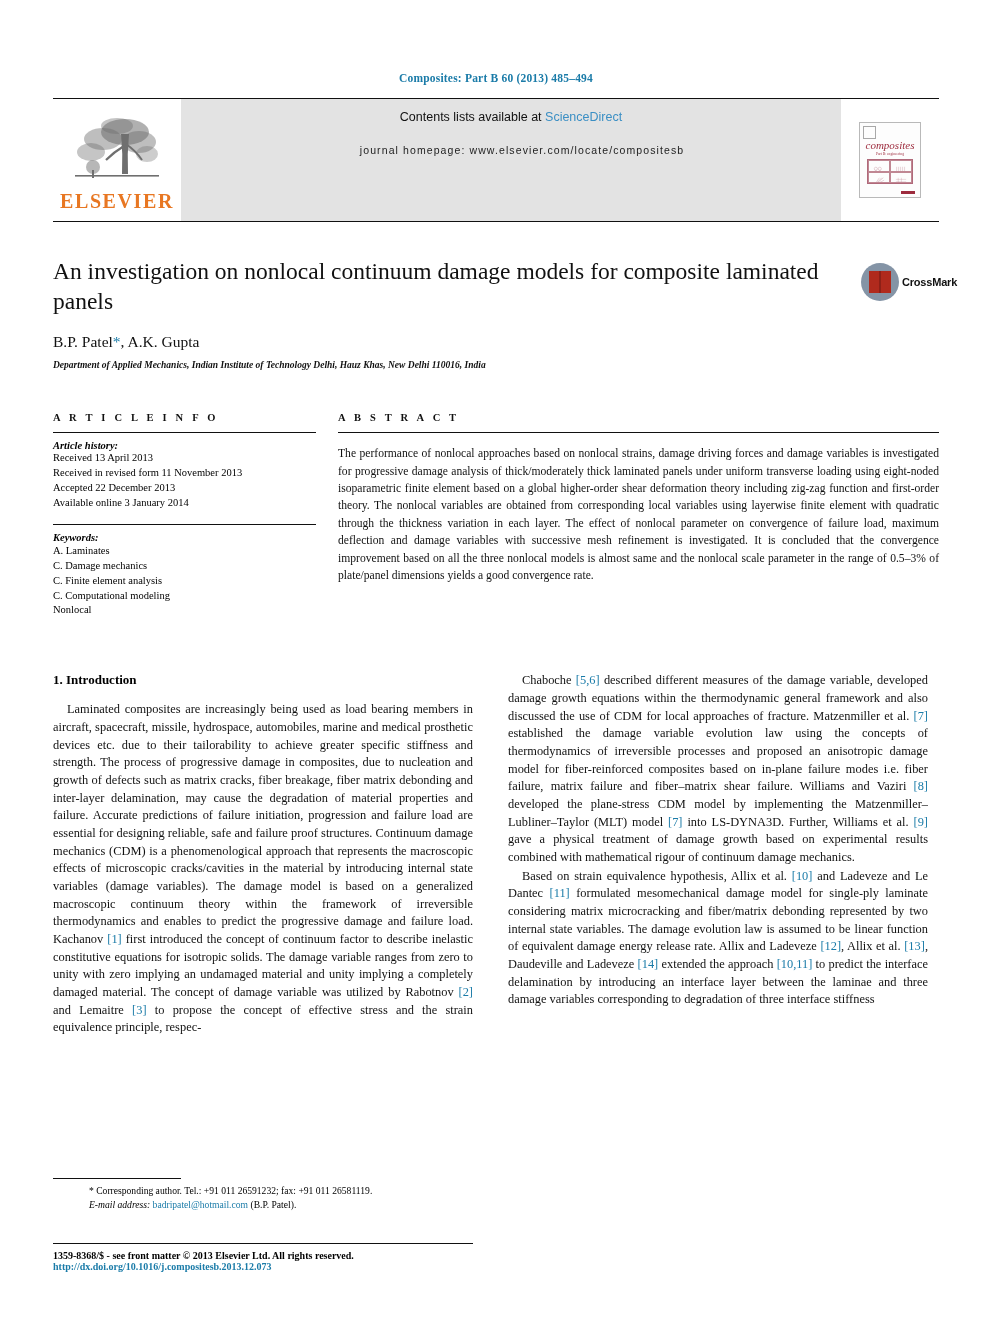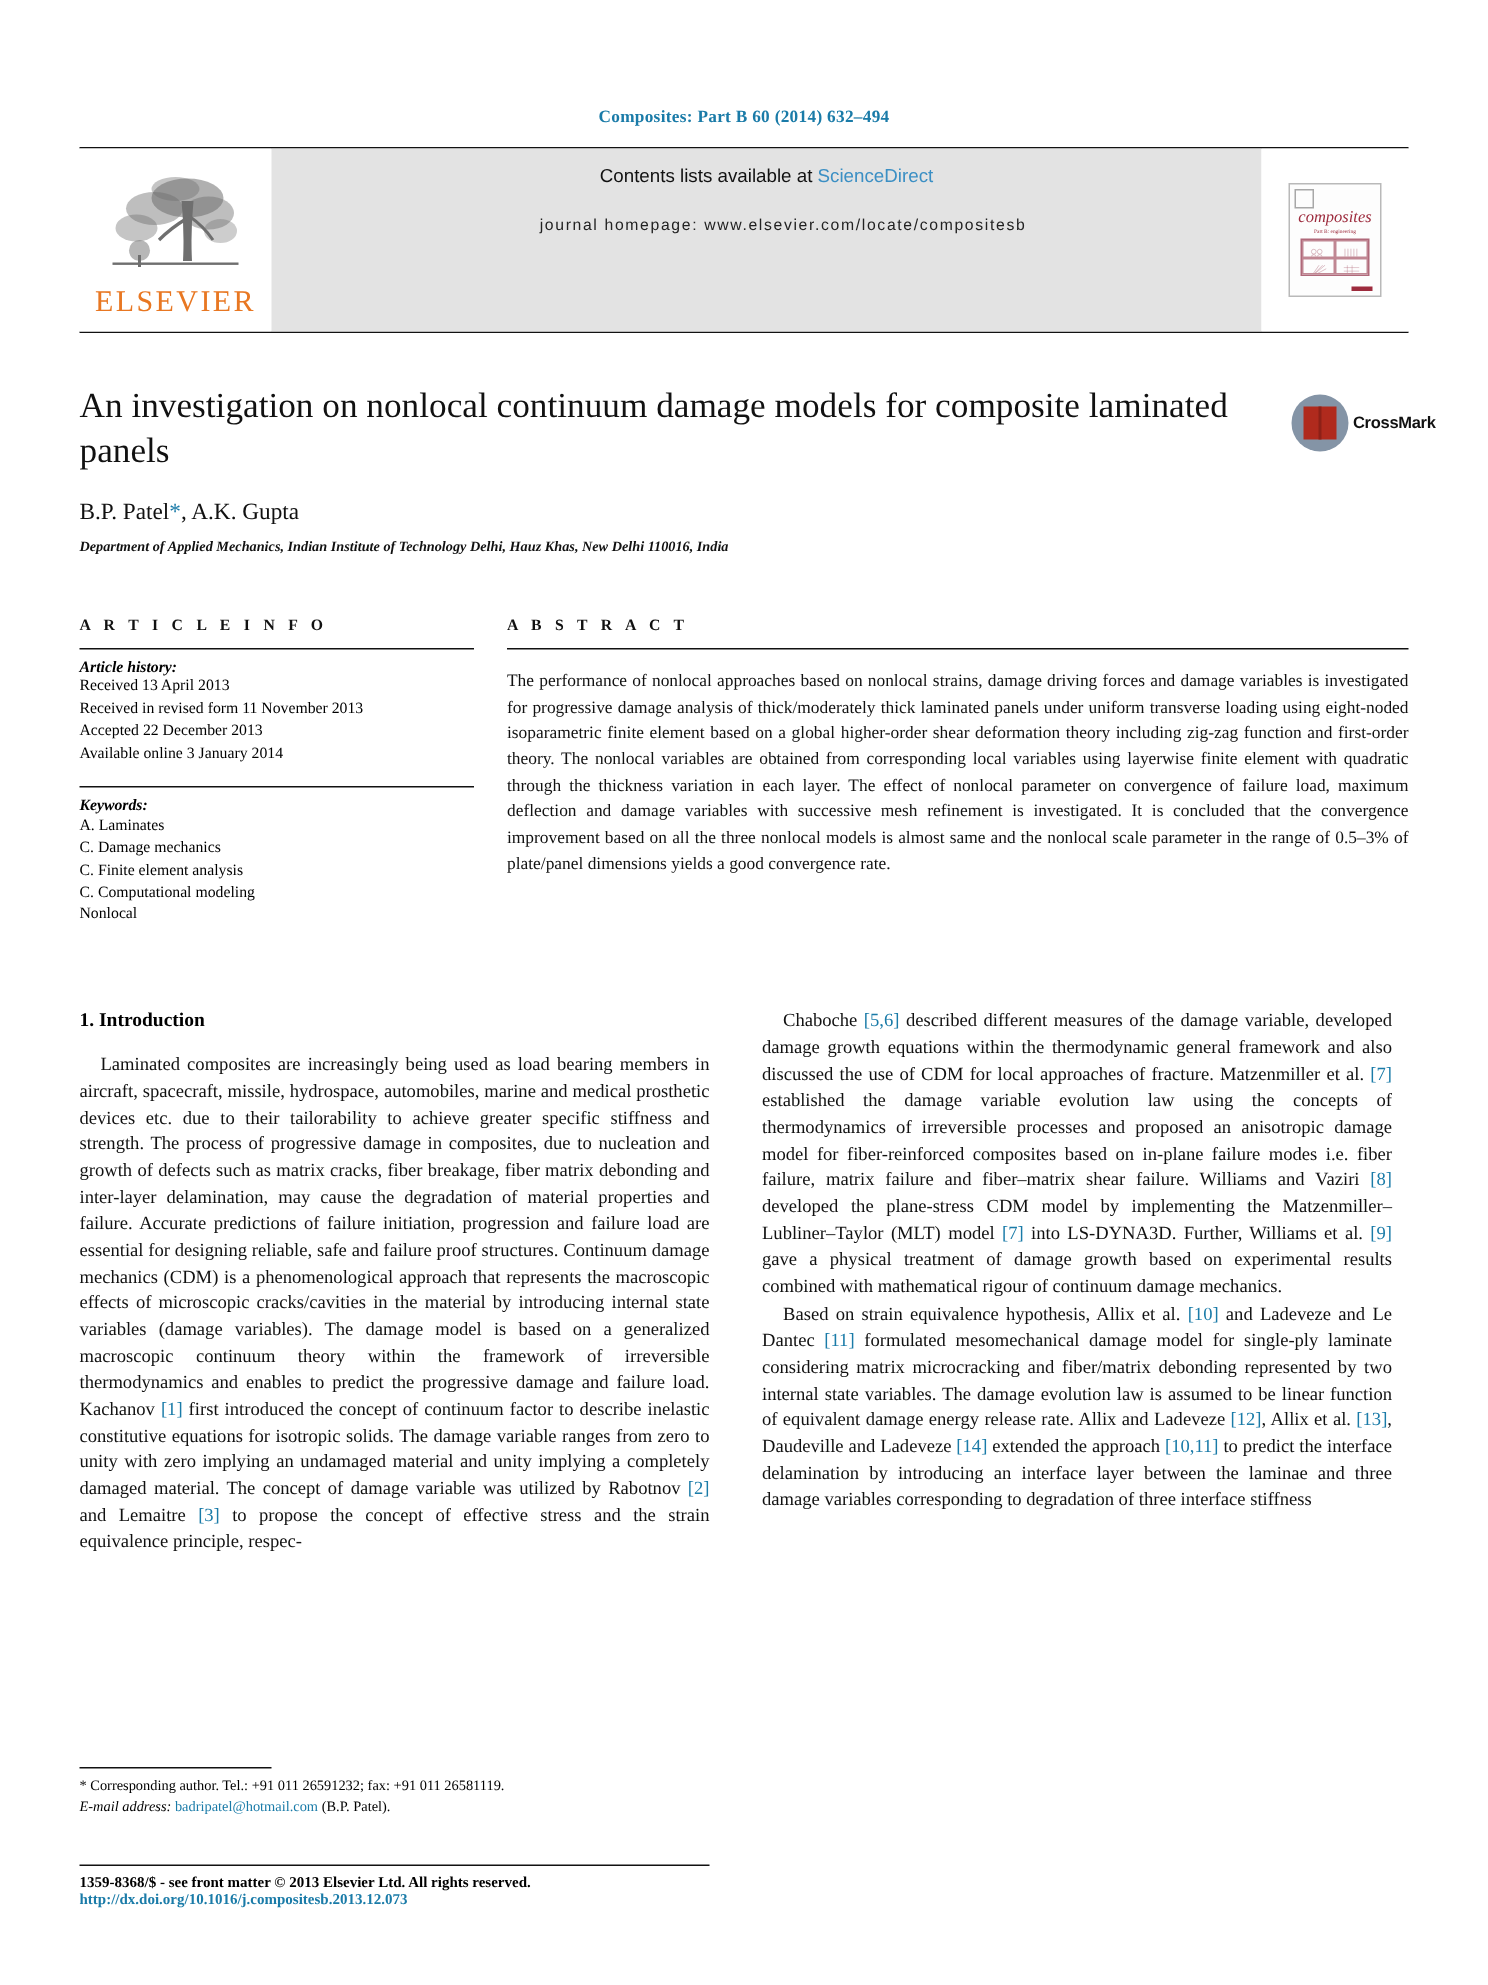--- a/index.html
+++ b/index.html
@@ -66,21 +66,21 @@
   .homepage {
     margin-top:20px;
     font-size:10.5px;
     letter-spacing:1.1px;
     color:#222;
     font-family:"Liberation Sans", sans-serif;
     padding-left:22px;
   }
 
   
-  .elsevier-logo { display:flex; flex-direction:column; align-items:center; }
+  .elsevier-logo { display:flex; flex-direction:column; align-items:center;font-weight:bold; }
   .elsevier-word {
     color:#E87722;
     font-size:20px;
     letter-spacing:1.6px;
     font-family:"Liberation Serif", serif;
     margin-top:2px;
   }
 
   
   .cover {
@@ -215,38 +215,38 @@
   }
   .para.cont { text-indent:0; }
   .ref { color:#1a7ba8; }
 
   
   .footnote {
     position:absolute;
     left:53px; top:1178px; width:420px;
   }
   .fn-rule { border-top:.9px solid #111; width:128px; margin-bottom:5px; }
-  .fn-line { font-size:9.6px; line-height:1.45; }
+  .fn-line { font-size:9.6px; line-height:1.45;margin-left:36px; }
   .fn-ital { font-style:italic; }
   .mail { color:#1a7ba8; }
 
   
   .bottom {
     position:absolute; left:53px; top:1243px; width:520px;
   }
   .bt-rule { border-top:.9px solid #111; width:420px; margin-bottom:6px;}
   .bt-line { font-size:10px; font-weight:bold; }
   .bt-doi { font-size:10px; color:#1a7ba8; font-weight:bold; }
 </style>
 </head>
 <body>
 
 <div class="page">
 
-  <div class="running-head">Composites: Part B 60 (2014) 632–494</div>
+  <div class="running-head">Composites: Part B 60 (2013) 485–494</div>
 
   <div class="masthead">
 
     <div class="mast-left">
       <div class="elsevier-logo">
         <svg width="96" height="76" viewBox="0 0 96 76">
           <g fill="#6f6f6f">
             <ellipse cx="56" cy="20" rx="24" ry="13" opacity=".55"></ellipse>
             <ellipse cx="34" cy="27" rx="19" ry="11" opacity=".45"></ellipse>
             <ellipse cx="70" cy="30" rx="17" ry="11" opacity=".45"></ellipse>

